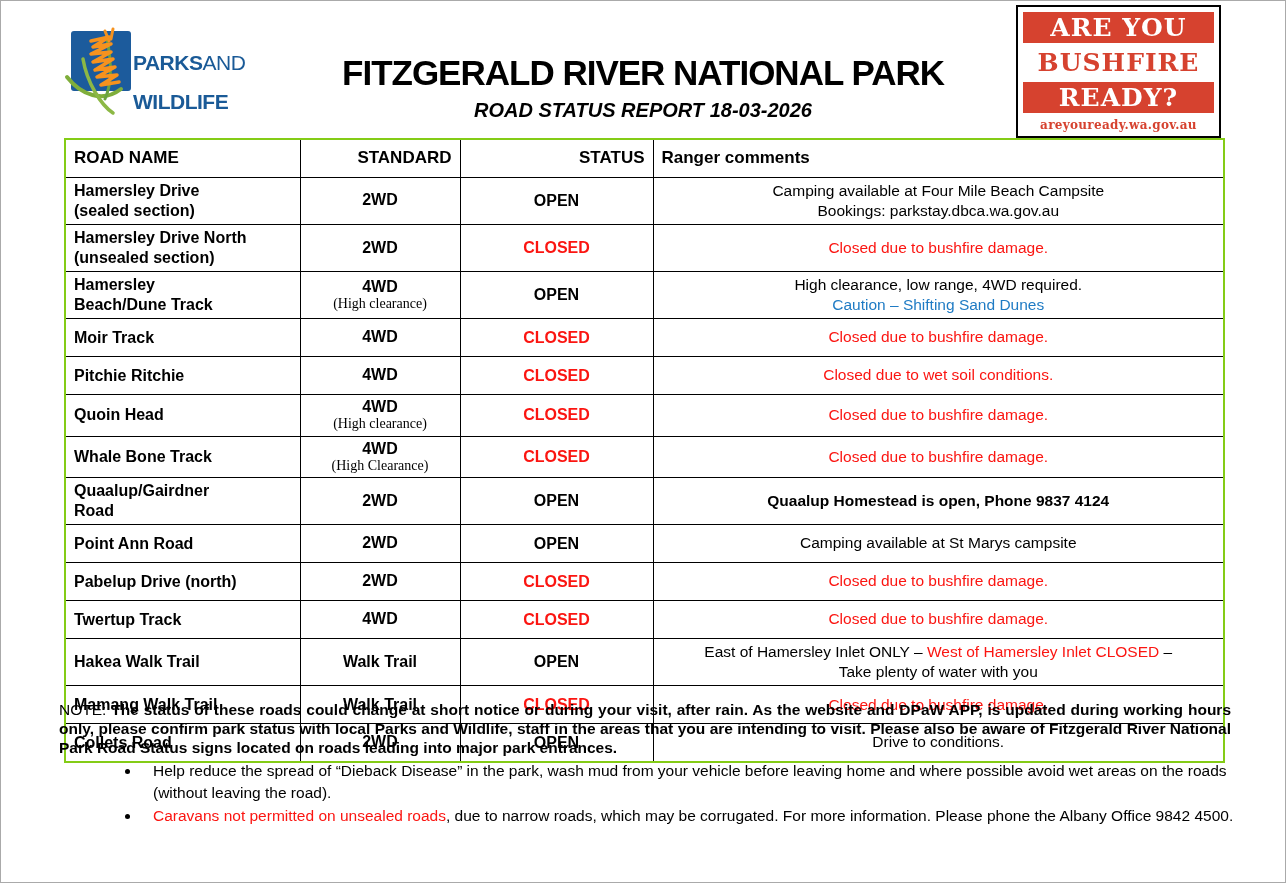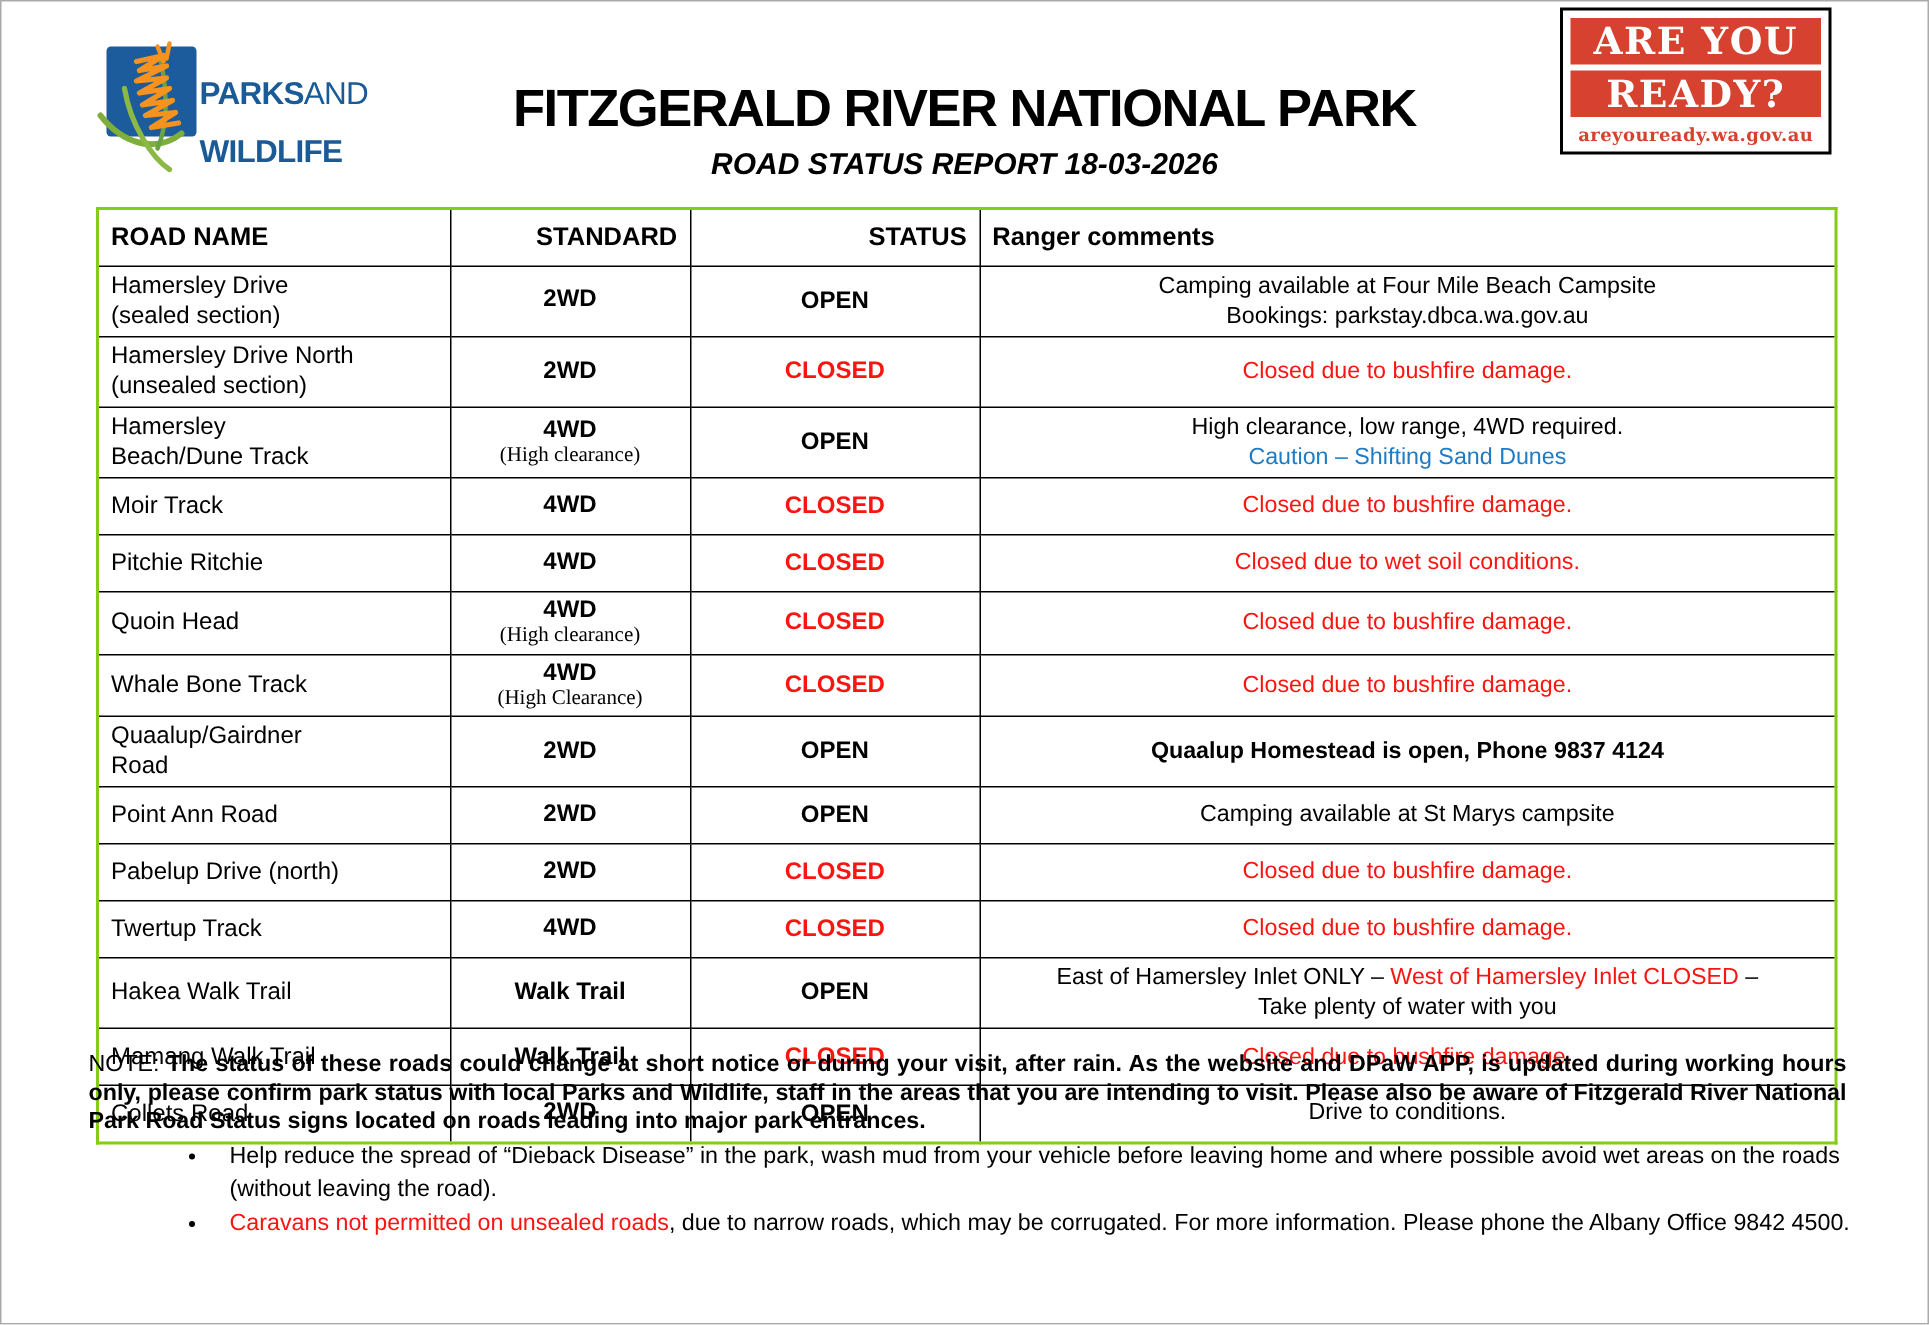--- a/index.html
+++ b/index.html
@@ -18,39 +18,39 @@
   .logo-text .row1 { font-size:21px;text-align:right; }
   .logo-text .b  { font-weight:bold; }
   .logo-text .l  { font-weight:normal; }
   .logo-text .row2 { font-size:21px; font-weight:bold; margin-top:19px; }
 
   .titles { position:absolute; left:0; right:0; top:52px; text-align:center; }
   .titles h1 { font-size:35px; font-weight:bold; letter-spacing:-1px; }
   .titles h2 { font-size:20px; font-style:italic; font-weight:bold; margin-top:6px; }
 
   .badge {
-    position:absolute; right:64px; top:4px; width:181px;
+    position:absolute; right:64px; top:4px; width:205px;
     background:#fff; border:2px solid #000; padding:5px 5px 2px 5px; text-align:center;
     font-family:"DejaVu Serif", serif; font-weight:bold;
   }
   .badge .band { font-size:25px; letter-spacing:1px; line-height:31px; height:31px; margin-bottom:4px; }
   .badge .band.red   { background:var(--badge-red); color:#fff; }
   .badge .band.white { background:#fff; color:var(--badge-red); }
   .badge .url { font-size:12px; color:var(--badge-red); letter-spacing:0.3px; padding:1px 0 2px; }
 
   
   table.roads {
     position:absolute; left:63px; top:137px; width:1159px;
     border-collapse:collapse; border:2px solid #84cc16; table-layout:fixed;
   }
   table.roads th, table.roads td { border:1.5px solid #000; padding:3px 8px; }
   table.roads th { font-size:17px; text-align:right; height:33px; }
   table.roads th.h0, table.roads th.h3 { text-align:left; }
   table.roads tr { height:38px; }
-  td.col-road { font-weight:normal; font-size:16px; line-height:1.25; }
+  td.col-road { font-weight:bold; font-size:16px; line-height:1.25; }
   td.col-standard { font-weight:bold; font-size:16px; text-align:center; line-height:1.15; }
   td.col-standard .std-sub { font-family:"Liberation Serif", serif; font-weight:normal; font-size:14px; }
   td.col-status { font-weight:bold; font-size:16px; text-align:center; }
   td.col-status.st-closed { color:var(--red); }
   td.col-comment { font-size:15.5px; text-align:center; line-height:1.3; }
   td.col-comment .c-red  { color:var(--red); }
   td.col-comment .c-blue { color:var(--blue); }
   td.col-comment .seg-bold { font-weight:bold; }
 
   
@@ -88,20 +88,21 @@
       </div>
     </div>
 
     <div class="titles">
       <h1>FITZGERALD RIVER NATIONAL PARK</h1>
       <h2>ROAD STATUS REPORT 18-03-2026</h2>
     </div>
 
     <div class="badge">
       <div class="band red">ARE YOU</div>
+      <div class="band white">BUSHFIRE</div>
       <div class="band red">READY?</div>
       <div class="url">areyouready.wa.gov.au</div>
     </div>
 
   </header>
 
   <table class="roads">
     <colgroup>
       <col style="width:235px">
         <col style="width:160px">

